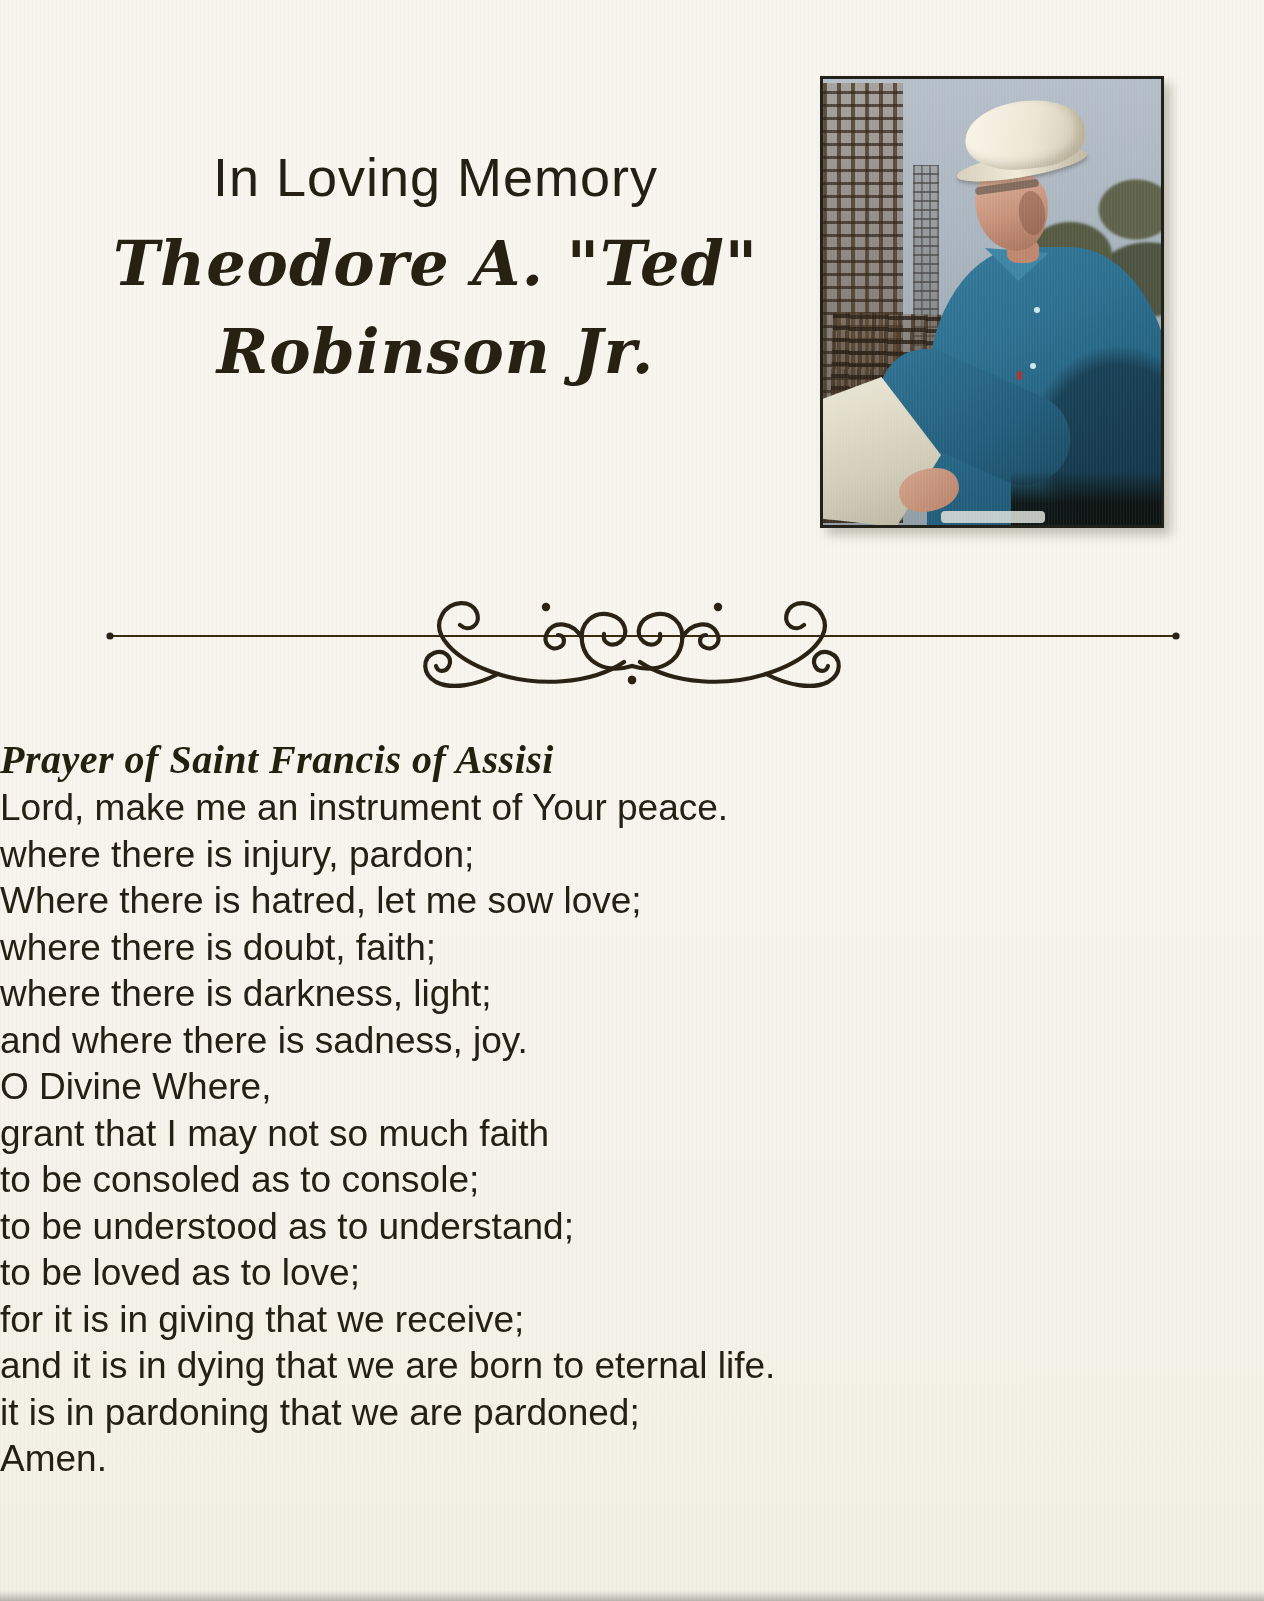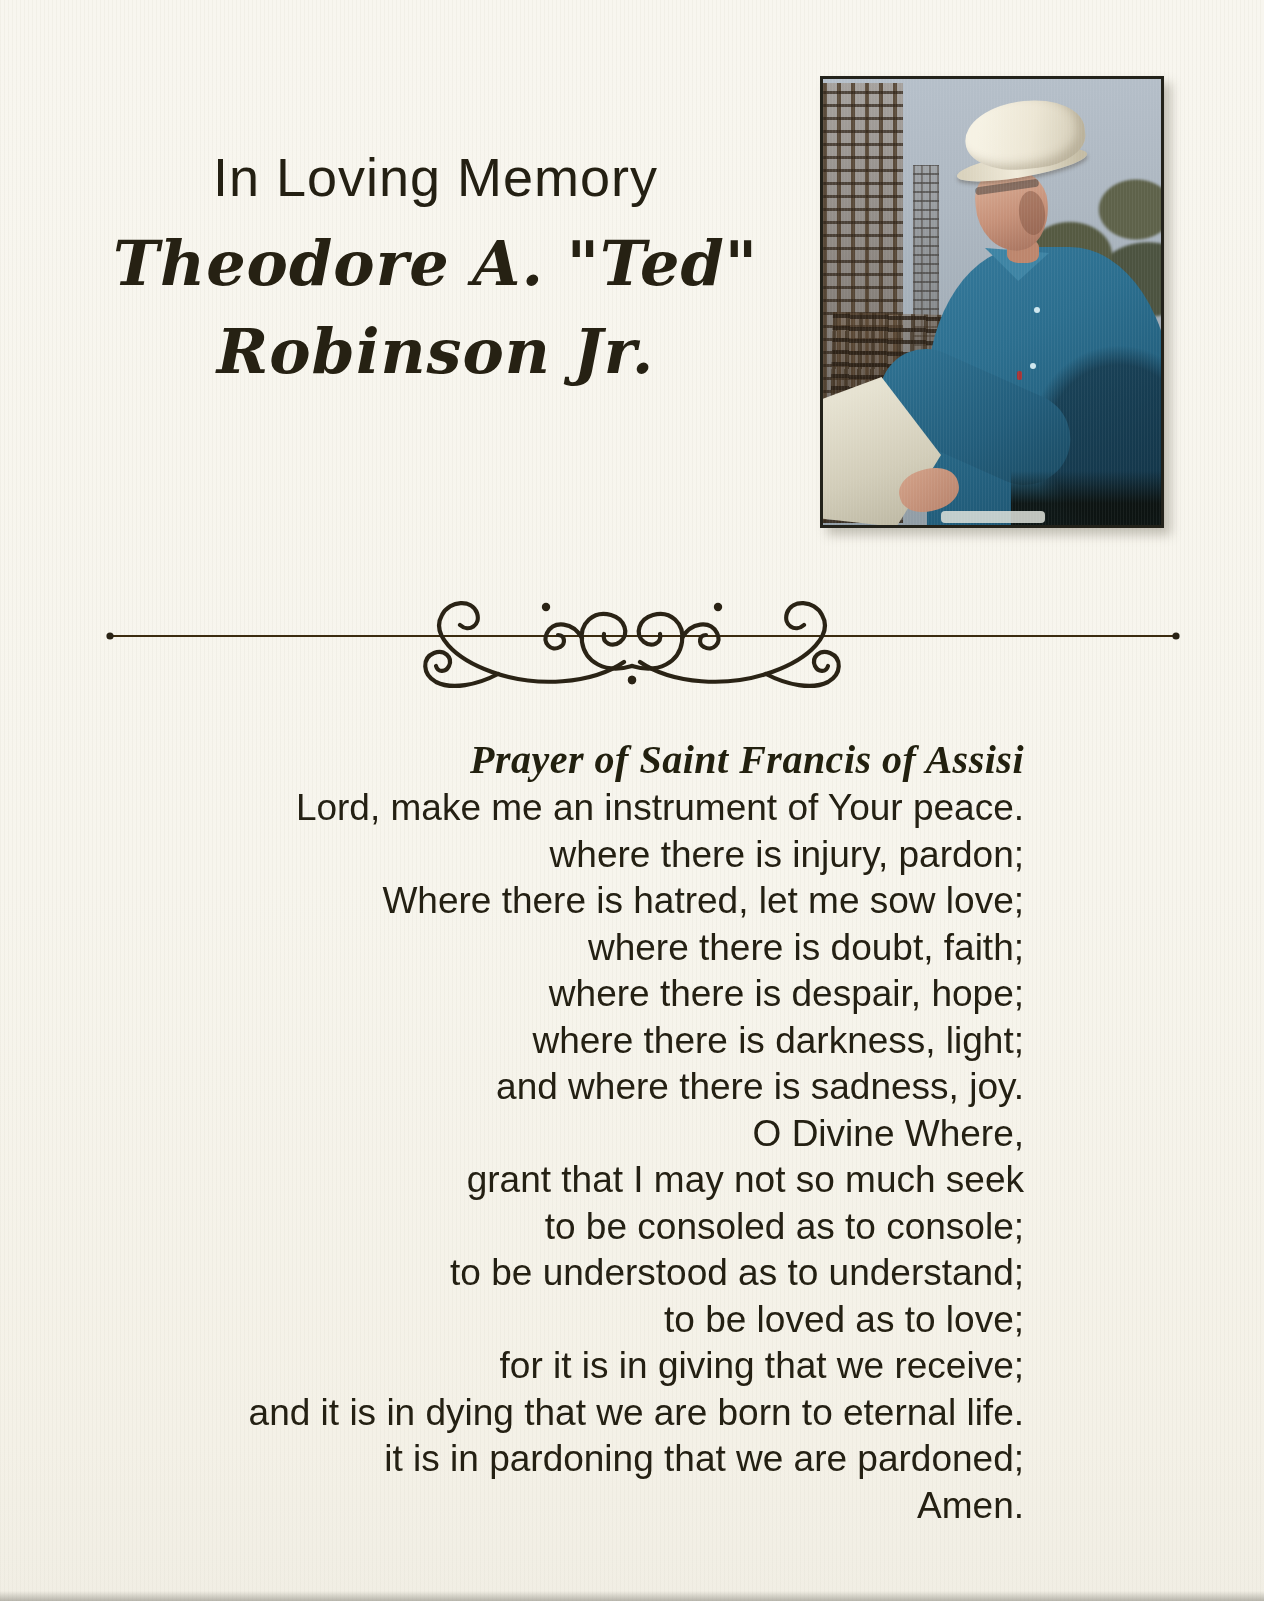--- a/index.html
+++ b/index.html
@@ -136,21 +136,21 @@
     left:188px;top:392px;width:150px;height:54px;
     background:linear-gradient(0deg, rgba(12,16,12,0.9) 40%, rgba(12,16,12,0));
   }
   .bottom-light{left:118px;top:432px;width:104px;height:12px;background:rgba(222,226,218,0.85);border-radius:4px;}
   .photo-grain{inset:0;background:repeating-linear-gradient(90deg, rgba(255,255,255,0.05) 0 1px, rgba(0,0,0,0) 1px 3px);}
 
   
   .divider{position:absolute;left:100px;top:578px;width:1086px;height:116px;}
 
   
-  .prayer-block{position:absolute;left:0;top:735px;width:1024px;text-align:right;}
+  .prayer-block{position:absolute;left:0;top:735px;width:1024px;text-align:left;}
   .prayer-title{
     font-family:"Liberation Serif",serif;font-weight:bold;font-style:italic;
     font-size:40px;line-height:50px;letter-spacing:0.5px;color:#22200f;
   }
   .prayer-line{
     font-family:Liberation Sans, sans-serif;font-size:37px;line-height:46.5px;color:#242013;
   }
 </style>
 </head>
 <body>
@@ -209,25 +209,24 @@
     </g>
     <use href="#fl-left" transform="matrix(-1,0,0,1,1064,0)"></use>
   </svg>
 
   <div class="prayer-block">
     <div class="prayer-title">Prayer of Saint Francis of Assisi</div>
     <div class="prayer-line">Lord, make me an instrument of Your peace.</div>
     <div class="prayer-line">where there is injury, pardon;</div>
     <div class="prayer-line">Where there is hatred, let me sow love;</div>
     <div class="prayer-line">where there is doubt, faith;</div>
-    <div class="prayer-line">where there is despair, hope;</div>
     <div class="prayer-line">where there is darkness, light;</div>
     <div class="prayer-line">and where there is sadness, joy.</div>
     <div class="prayer-line">O Divine Where,</div>
-    <div class="prayer-line">grant that I may not so much seek</div>
+    <div class="prayer-line">grant that I may not so much faith</div>
     <div class="prayer-line">to be consoled as to console;</div>
     <div class="prayer-line">to be understood as to understand;</div>
     <div class="prayer-line">to be loved as to love;</div>
     <div class="prayer-line">for it is in giving that we receive;</div>
     <div class="prayer-line">and it is in dying that we are born to eternal life.</div>
     <div class="prayer-line">it is in pardoning that we are pardoned;</div>
     <div class="prayer-line">Amen.</div>
   </div>
 
   <div class="scan-edge"></div>

